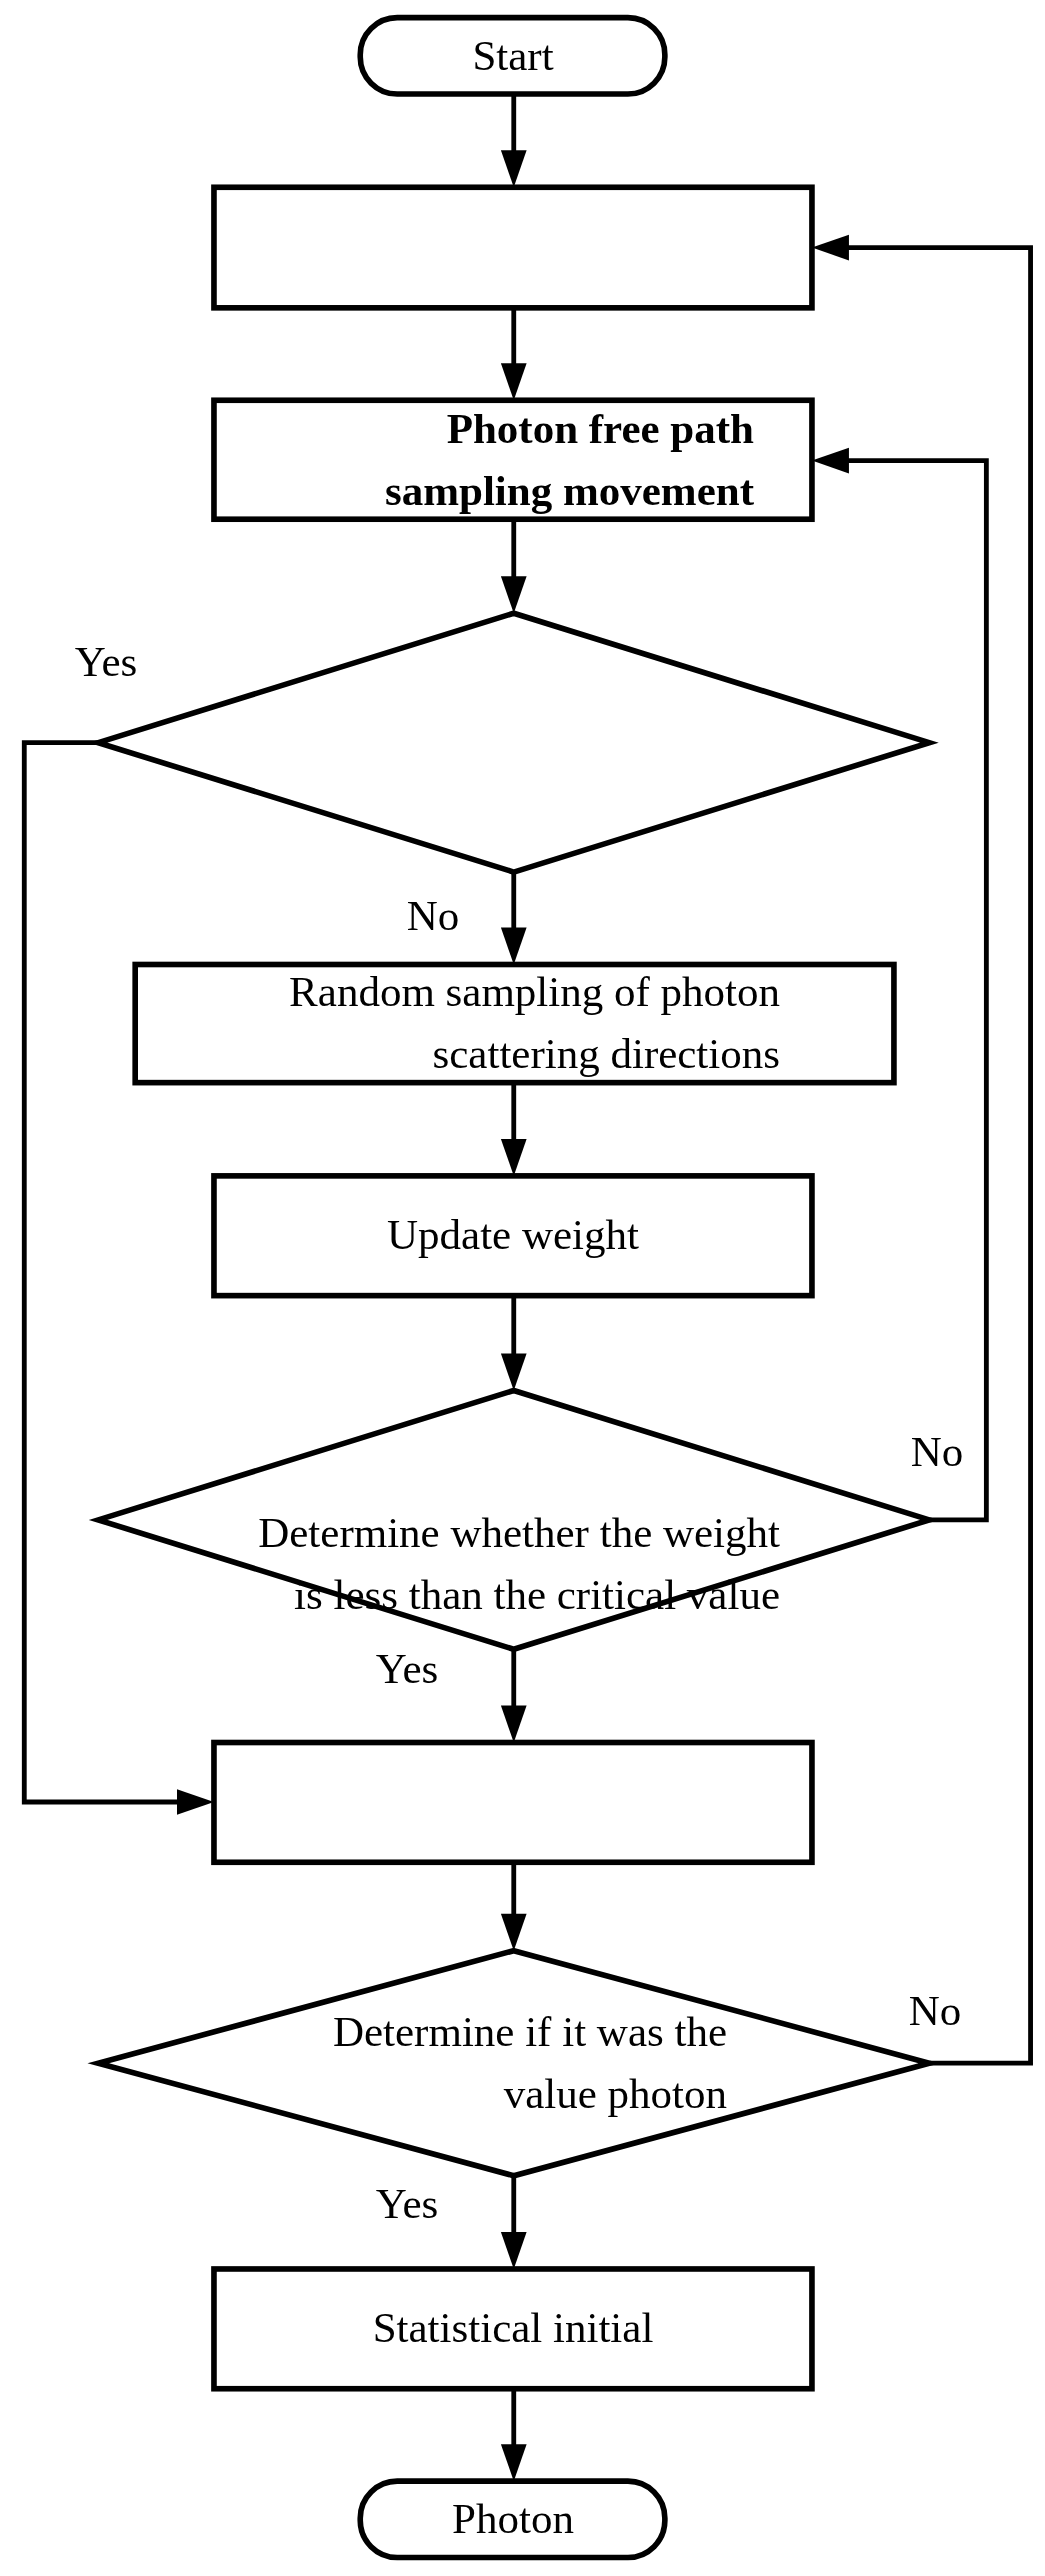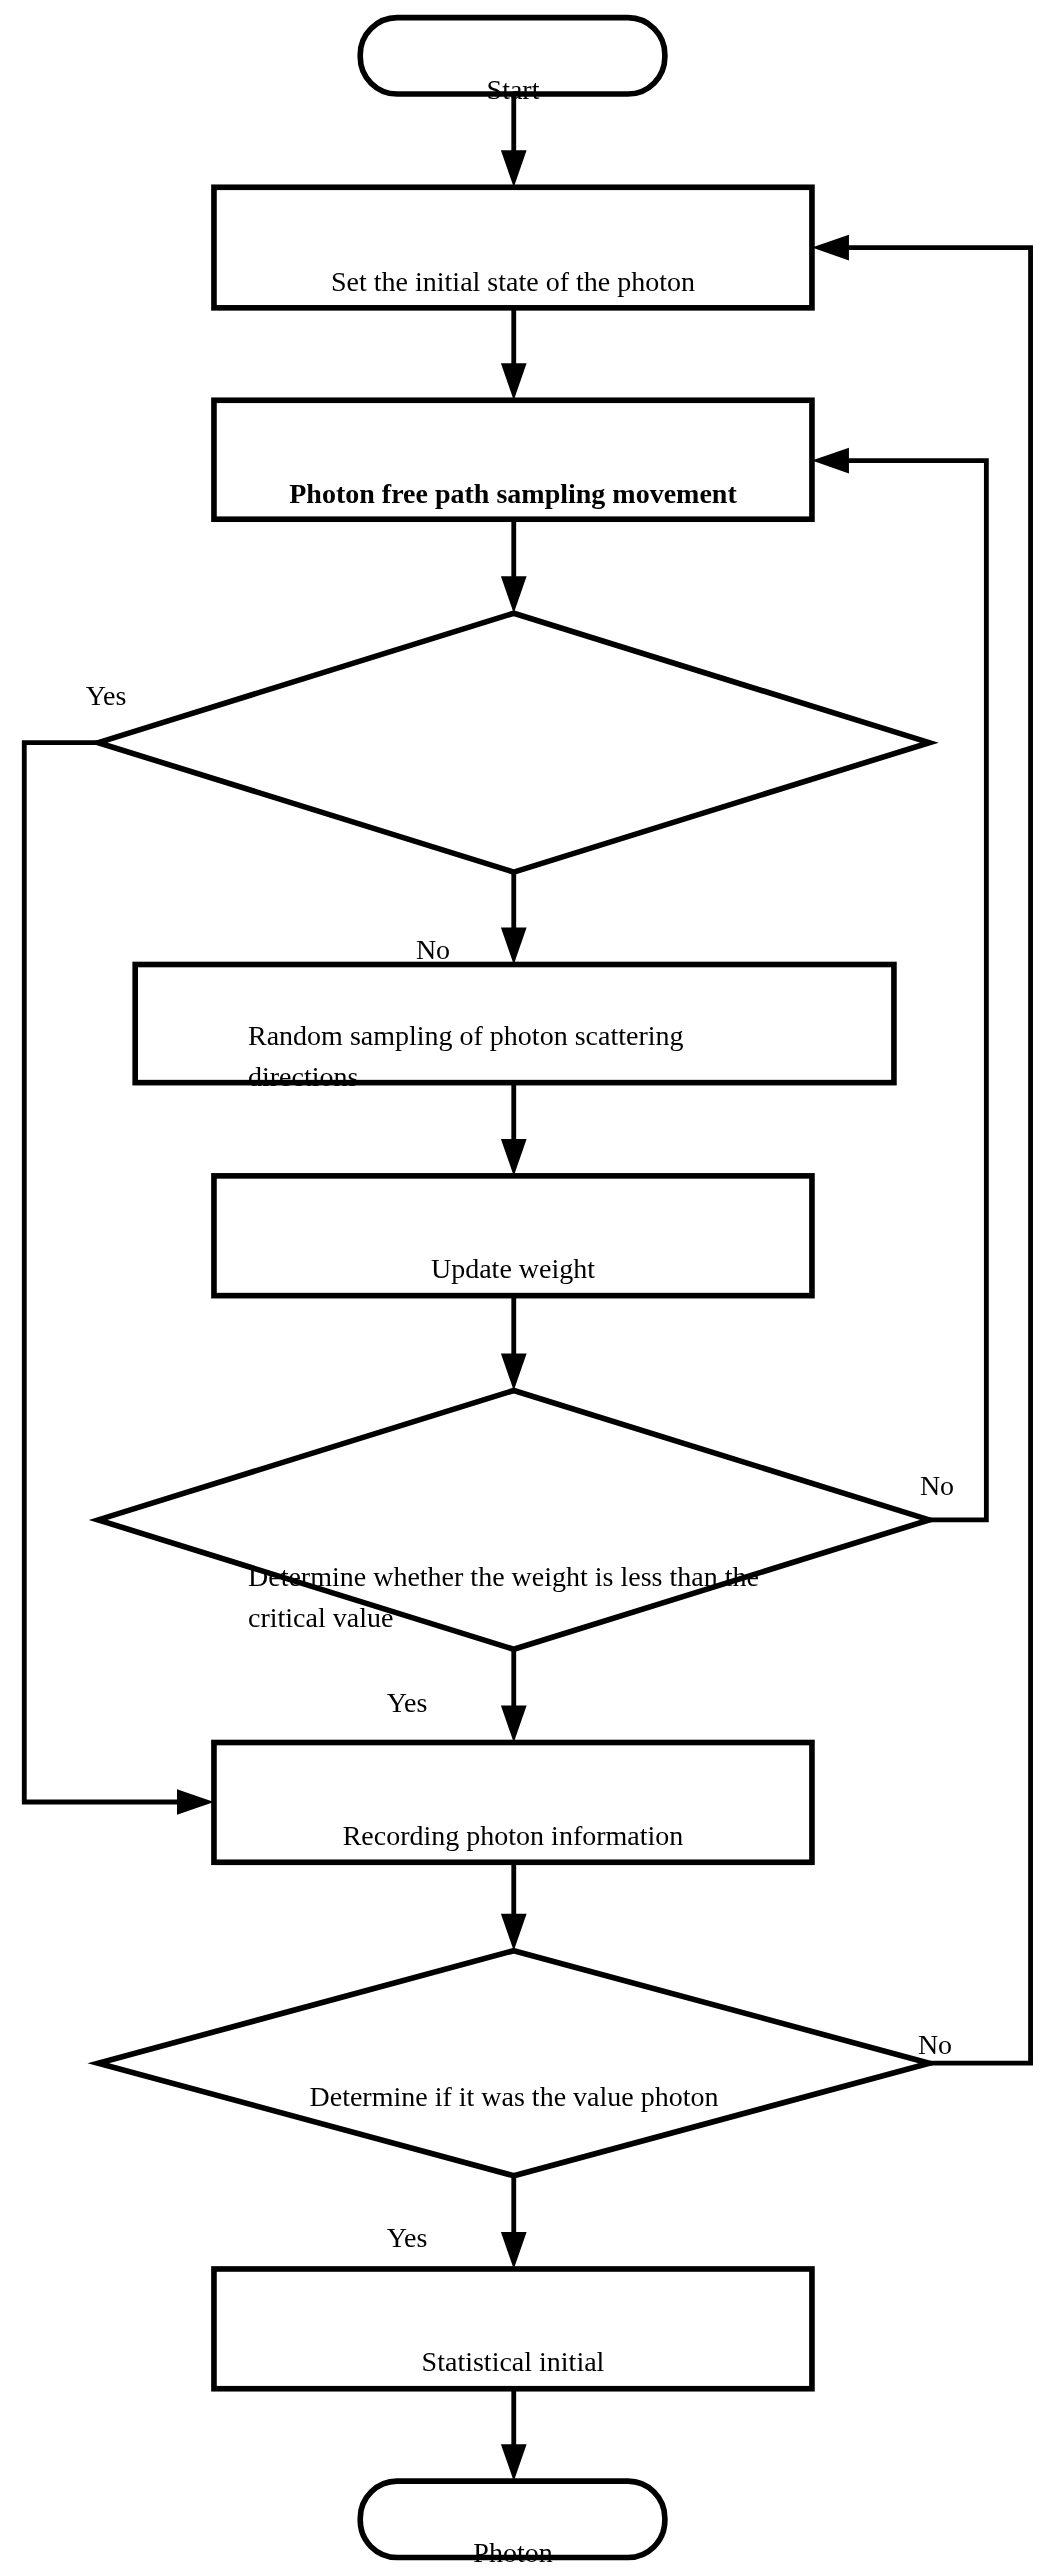--- a/index.html
+++ b/index.html
@@ -9,26 +9,25 @@
     height: 2576px;
     background: #ffffff;
     font-family: "Liberation Serif", "DejaVu Serif", serif;
     color: #000;
     overflow: hidden;
   }
   .flow-svg { position: absolute; left: 0; top: 0; }
   .lbl {
     position: absolute;
     transform: translate(-50%, -50%);
-    font-size: 28px;
+    font-size: 43px;
     line-height: 1.45;
-    text-align: left;
+    text-align: right;
     white-space: normal;
     color: #000;
-    margin-top: 34px;
   }
   .nowrap { white-space: nowrap; }
 </style>
 </head>
 <body>
 
 <div class="canvas">
 
   <svg class="flow-svg" width="1046" height="2576" viewBox="0 0 1301 3205">
 
@@ -74,32 +73,30 @@
       <polygon points="639,1730 1156,1891 639,2052 122,1891"></polygon>
       <rect x="266" y="2168" width="744" height="149"></rect>
       <polygon points="639,2427 1156,2567 639,2707 122,2567"></polygon>
       <rect x="266" y="2823" width="744" height="149"></rect>
       <rect x="448" y="3087" width="379" height="95" rx="46" ry="46"></rect>
     </g>
   </svg>
 
   <div class="lbl nowrap" style="left:513px; top:56px;">Start</div>
 
-  <div class="lbl nowrap" style="left:513px; top:248px;">Set the initial state of the photon</div>
 
   <div class="lbl" style="left:513px; top:460px; max-width:482px;font-weight:bold;">Photon free path sampling movement</div>
 
 
   <div class="lbl nowrap" style="left:513px; top:1235px;">Update weight</div>
 
   <div class="lbl" style="left:514px; top:1023px; max-width:723px;">Random sampling of photon scattering directions</div>
 
   <div class="lbl" style="left:514px; top:1564px; max-width:587px;">Determine whether the weight is less than the critical value</div>
 
-  <div class="lbl nowrap" style="left:513px; top:1802px;">Recording photon information</div>
 
   <div class="lbl" style="left:514px; top:2063px; max-width:426px;">Determine if it was the value photon</div>
 
   <div class="lbl nowrap" style="left:513px; top:2328px;">Statistical initial</div>
 
   <div class="lbl nowrap" style="left:513px; top:2519px;">Photon</div>
 
   <div class="lbl nowrap" style="left:106px; top:662px;">Yes</div>
 
   <div class="lbl nowrap" style="left:433px; top:916px;">No</div>

